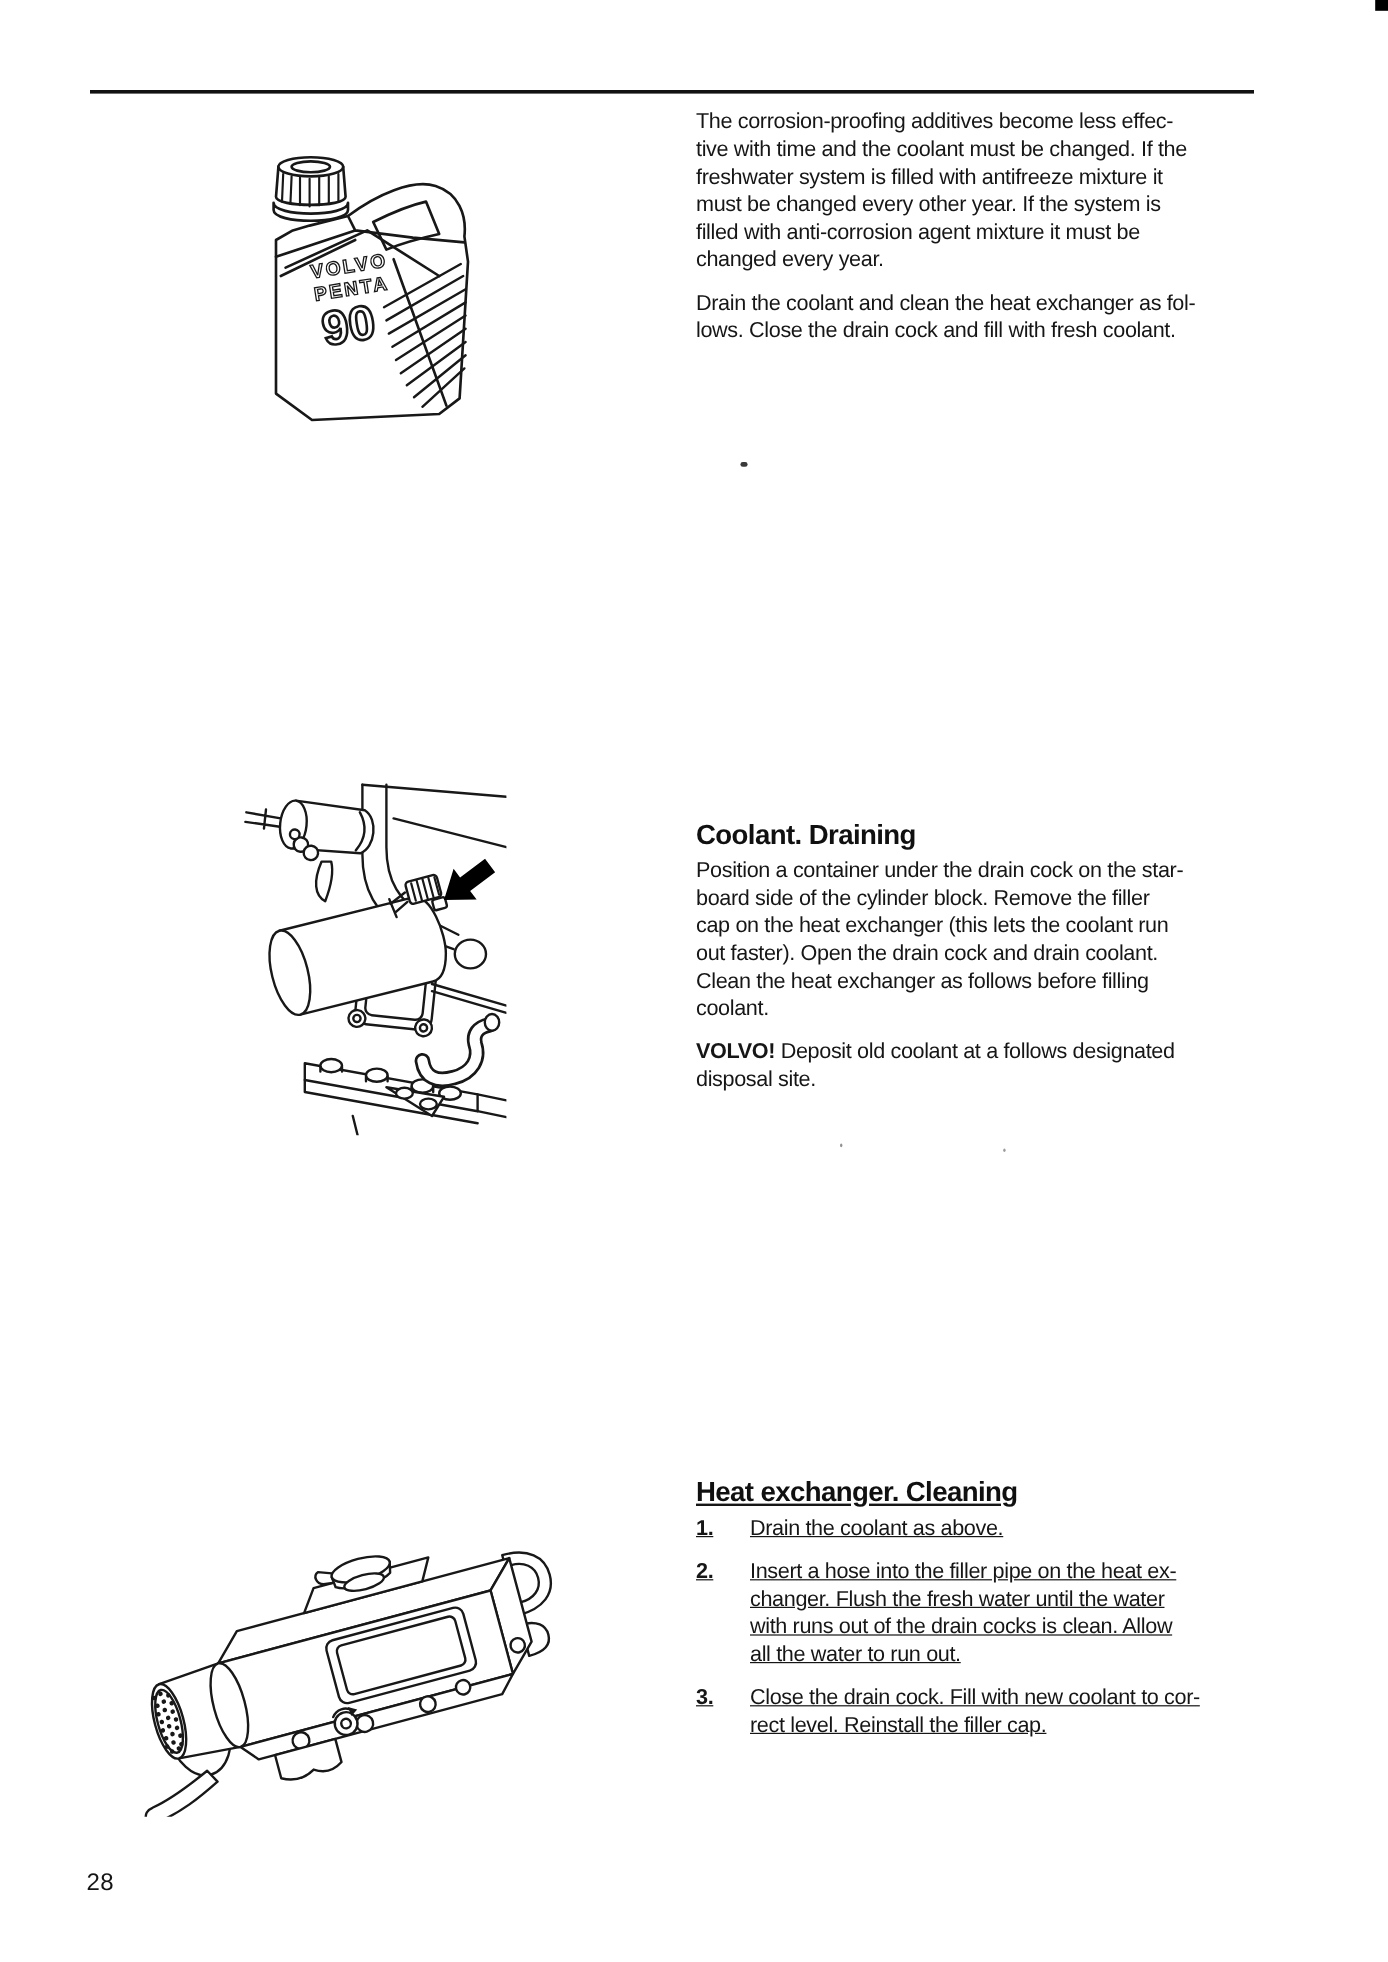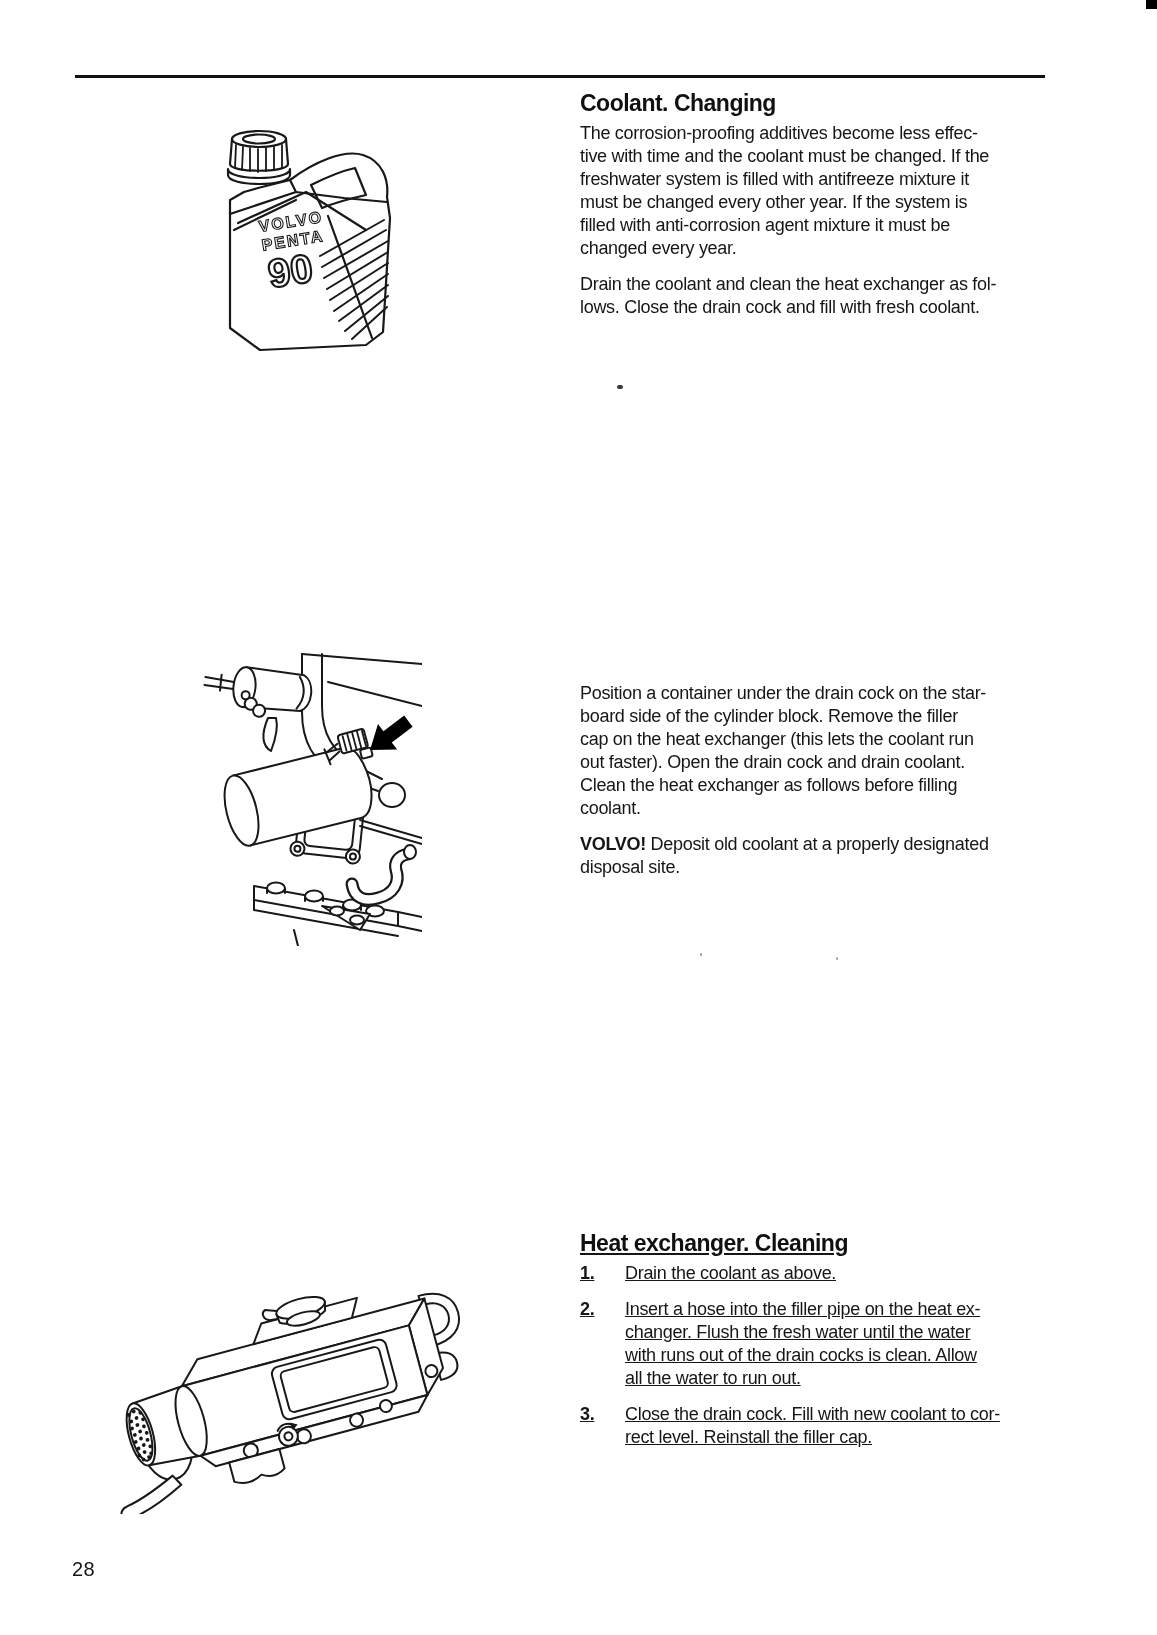--- a/index.html
+++ b/index.html
@@ -66,21 +66,20 @@
       </g>
       <g transform="rotate(-9 95 120)">
         <text x="64" y="103" font-size="16" font-weight="700" letter-spacing="2" fill="none" stroke="#181818" stroke-width="1.1">VOLVO</text>
         <text x="64" y="122" font-size="16" font-weight="700" letter-spacing="2" fill="none" stroke="#181818" stroke-width="1.1">PENTA</text>
         <text x="66" y="160" font-size="40" font-weight="700" fill="#ffffff" stroke="#181818" stroke-width="2.2">90</text>
       </g>
     </svg>
   </figure>
 
   <div class="textcol sec1" style="position:absolute;">
-    <h2>Coolant. Changing</h2>
     <p class="para">The corrosion-proofing additives become less effec-
 tive with time and the coolant must be changed. If the
 freshwater system is filled with antifreeze mixture it
 must be changed every other year. If the system is
 filled with anti-corrosion agent mixture it must be
 changed every year.</p>
     <p class="para">Drain the coolant and clean the heat exchanger as fol-
 lows. Close the drain cock and fill with fresh coolant.</p>
   </div>
 
@@ -148,27 +147,28 @@
           <path fill="none" stroke-width="1.8" d="M 143,86 L 143,101 M 148,85 L 148,102 M 153,85 L 153,102 M 158,85 L 158,102 M 163,86 L 163,101"></path>
           <rect x="156" y="104" width="11" height="9" rx="2"></rect>
         </g>
 
         <polygon fill="#000000" stroke="none" points="168,102 176,76 181.4,83.2 202.2,67.6 210.6,78.8 189.8,94.4 195.2,101.6"></polygon>
       </g>
     </svg>
   </figure>
 
   <div class="textcol sec2" style="position:absolute;">
+    <h2>Coolant. Draining</h2>
     <p class="para">Position a container under the drain cock on the star-
 board side of the cylinder block. Remove the filler
 cap on the heat exchanger (this lets the coolant run
 out faster). Open the drain cock and drain coolant.
 Clean the heat exchanger as follows before filling
 coolant.</p>
-    <p class="para note"><b>VOLVO!</b> <span>Deposit old coolant at a properly designated
+    <p class="para note"><b>VOLVO!</b> <span>Deposit old coolant at a follows designated
 disposal site.</span></p>
   </div>
 
   <figure class="fig3">
     <svg viewBox="0 0 350 248" width="350" height="248">
       <g transform="translate(0,-8) rotate(-15 175 130)" fill="#ffffff" stroke="#181818" stroke-width="2" stroke-linecap="round" stroke-linejoin="round">
 
         <path d="M 322,74 C 344,74 356,84 356,100 C 356,116 344,126 322,126 Z"></path>
         <path fill="none" d="M 327,84 C 338,84 346,90 346,100 C 346,110 338,116 327,116"></path>
         <path d="M 322,134 C 336,134 342,140 342,148 C 342,156 336,161 322,161 Z"></path>

